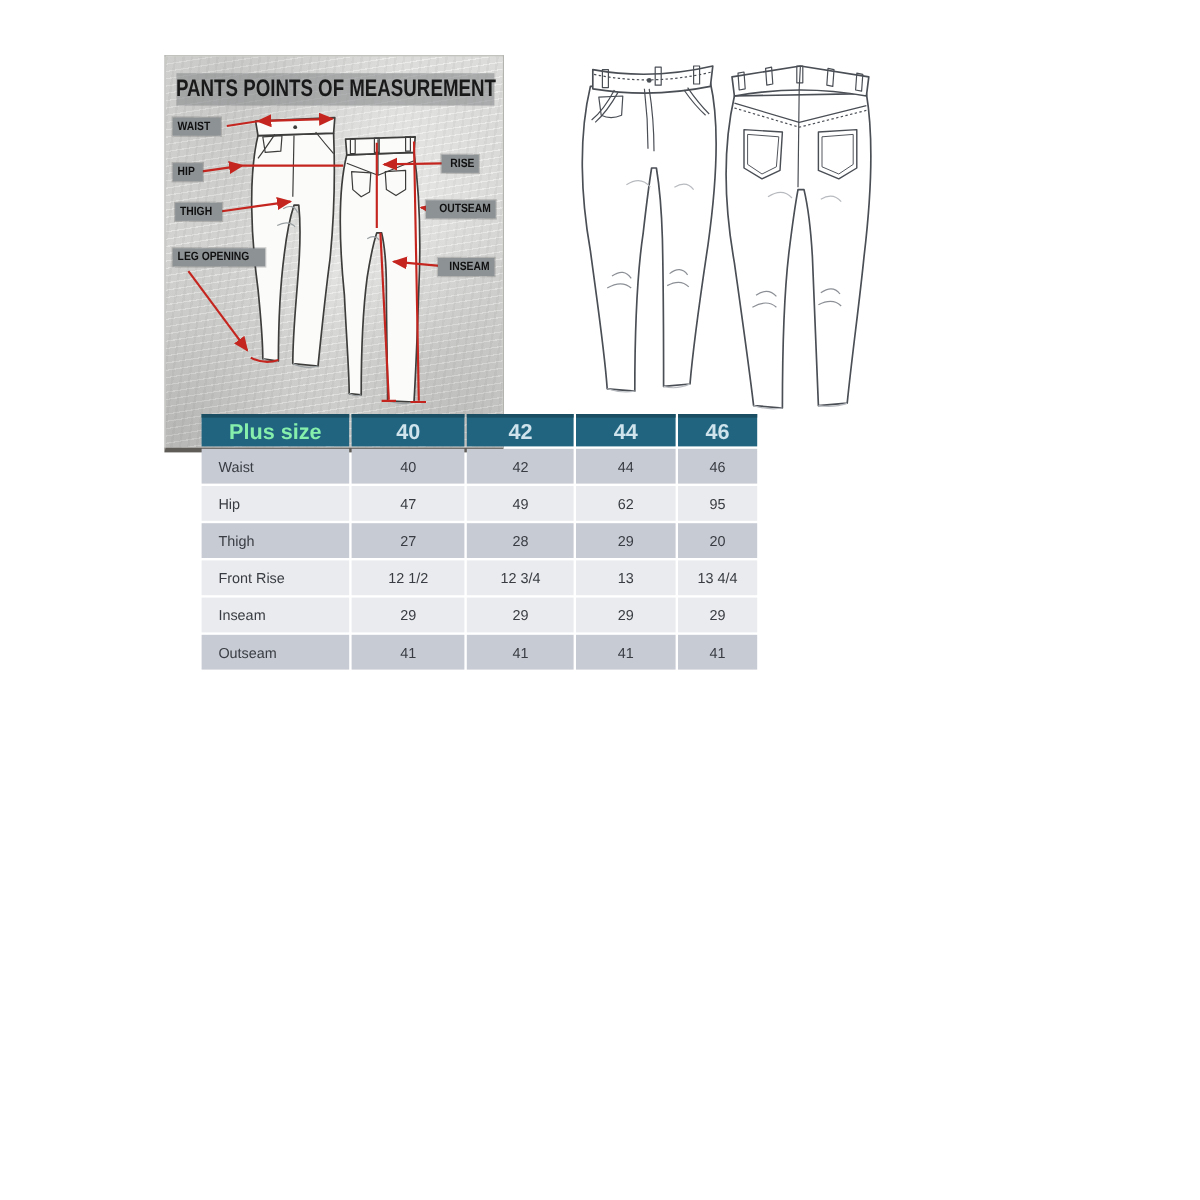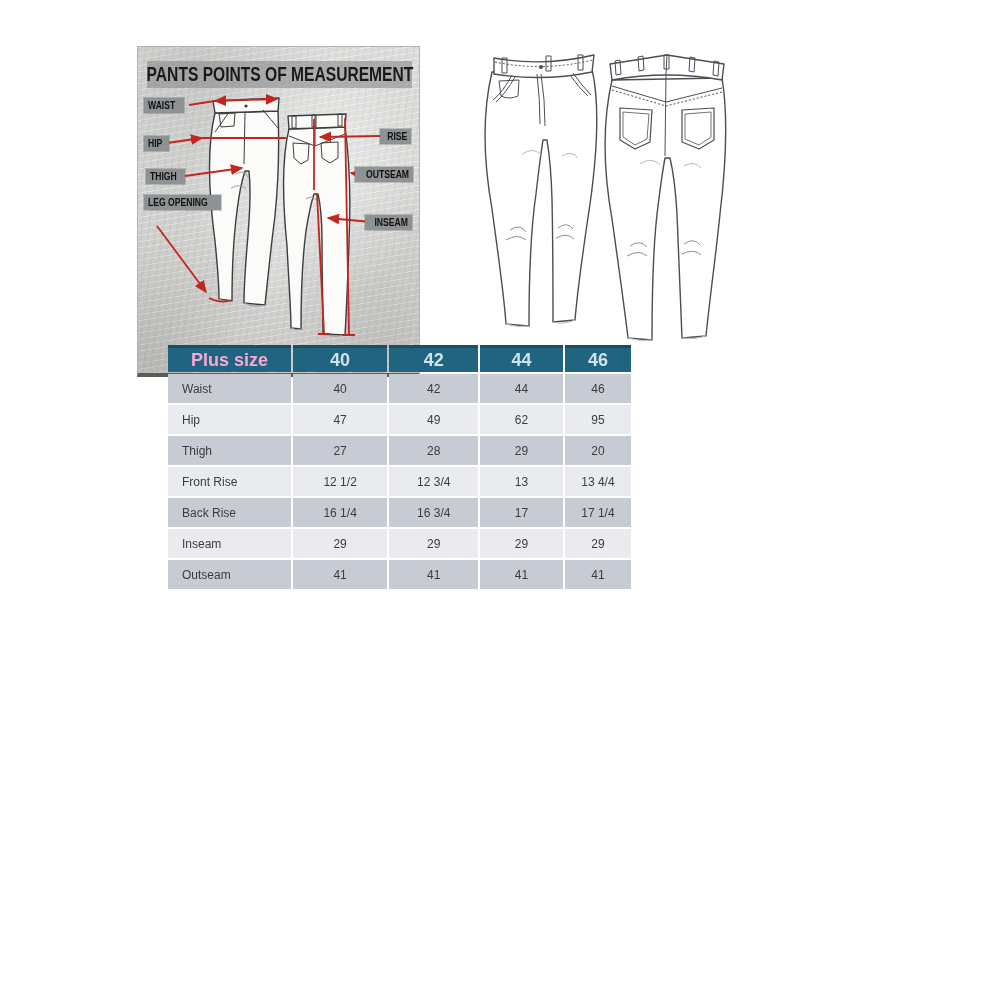--- a/index.html
+++ b/index.html
@@ -37,37 +37,37 @@
     position:absolute; background:#8d9295; color:#101010;
     font-weight:bold; font-size:10px; line-height:15px; padding:0 4px;
     white-space:nowrap; box-shadow:0 0 0 1px rgba(70,70,70,.25);
   }
   .chip span{display:inline-block; transform:scaleX(.86); transform-origin:left center;}
   .chip.right-side{text-align:right;}
   .chip.right-side span{transform-origin:right center;}
   .chip-waist{left:6px; top:51px;}
   .chip-hip{left:6px; top:89px;}
   .chip-thigh{left:8px; top:122px;}
-  .chip-legopen{left:6px; top:148px;}
-  .chip-rise{right:8px; top:82px;}
+  .chip-legopen{left:6px; top:160px;}
+  .chip-rise{right:20px; top:82px;}
   .chip-outseam{right:6px; top:120px;}
   .chip-inseam{right:7px; top:168px;}
 
   
   .flats{position:absolute; left:462px; top:34px; width:276px; height:312px;}
 
   
   .size-table{
     position:absolute; left:166px; top:343px; width:467px;
     border-collapse:separate; border-spacing:2px;
     font-family:"Liberation Sans", sans-serif;
   }
   .size-table th{
     background:#20647f; height:24px; padding:0;
-    font-size:18px; font-weight:bold; color:#f9a8d4; text-align:center;
+    font-size:18px; font-weight:bold; color:#86efac; text-align:center;
     border-top:3px solid #194e63;
   }
   .size-table th.size-col{color:#cfe3ec; font-weight:bold;}
   .size-table td{
     height:29px; padding:0; font-size:12px; color:#393c42; text-align:center;
   }
   .size-table td.lab{text-align:left; padding-left:14px;}
   .size-table tr.odd td{background:#c7cbd4;}
   .size-table tr.even td{background:#e9ebee;}
 </style>
@@ -200,27 +200,20 @@
       <td>29</td>
       <td>20</td>
     </tr>
     <tr class="even">
       <td class="lab">Front Rise</td>
       <td>12 1/2</td>
       <td>12 3/4</td>
       <td>13</td>
       <td>13 4/4</td>
     </tr>
-    <tr class="odd">
-      <td class="lab">Back Rise</td>
-      <td>16 1/4</td>
-      <td>16 3/4</td>
-      <td>17</td>
-      <td>17 1/4</td>
-    </tr>
     <tr class="even">
       <td class="lab">Inseam</td>
       <td>29</td>
       <td>29</td>
       <td>29</td>
       <td>29</td>
     </tr>
     <tr class="odd">
       <td class="lab">Outseam</td>
       <td>41</td>

